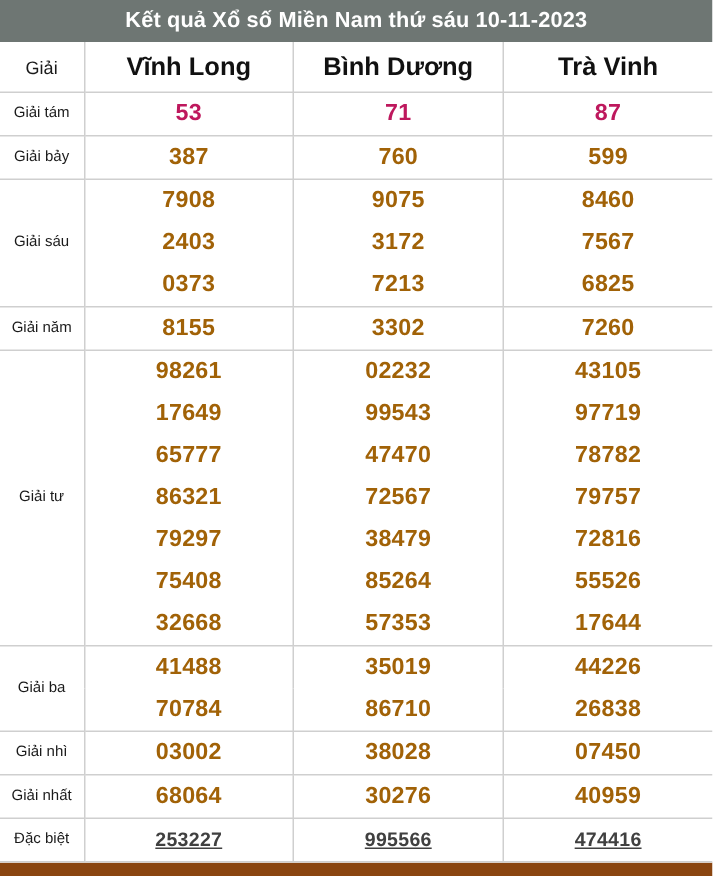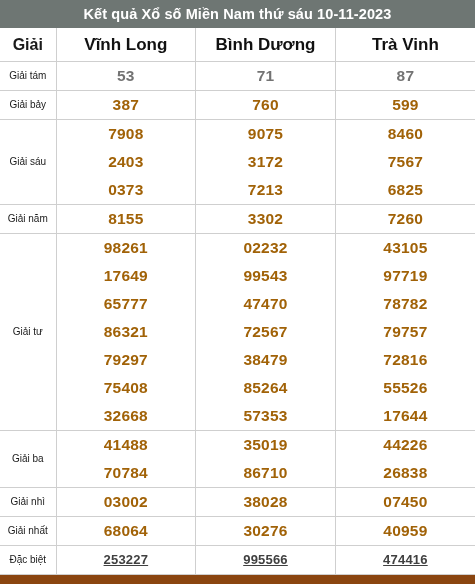--- a/index.html
+++ b/index.html
@@ -69,43 +69,43 @@
 
   .prov-head {
     height: 33px;
     font-size: 17px;
     font-weight: bold;
     color: #111111;
     white-space: nowrap;
   }
   .prize-head {
     height: 33px;
-    font-size: 16px;
-    font-weight: bold;
+    font-size: 12px;
+    font-weight: normal;
     color: #1a1a1a;
   }
 
   td.prize-label {
     font-size: 10px;
     color: #1a1a1a;
     font-weight: normal;
     line-height: 1.25;
     padding: 0 2px;
   }
 
   td.num {
     font-size: 15.5px;
     font-weight: bold;
     color: #a16207;
     height: 27.5px;
     line-height: 27.5px;
     letter-spacing: 0.2px;
   }
   td.num.accent {
-    color: #737373;
+    color: #be185d;
   }
   td.num.special {
     font-size: 13px;
     color: #404040;
     text-decoration: underline;
   }
 
   
   tr.grp td.num {
     border-top: none;

